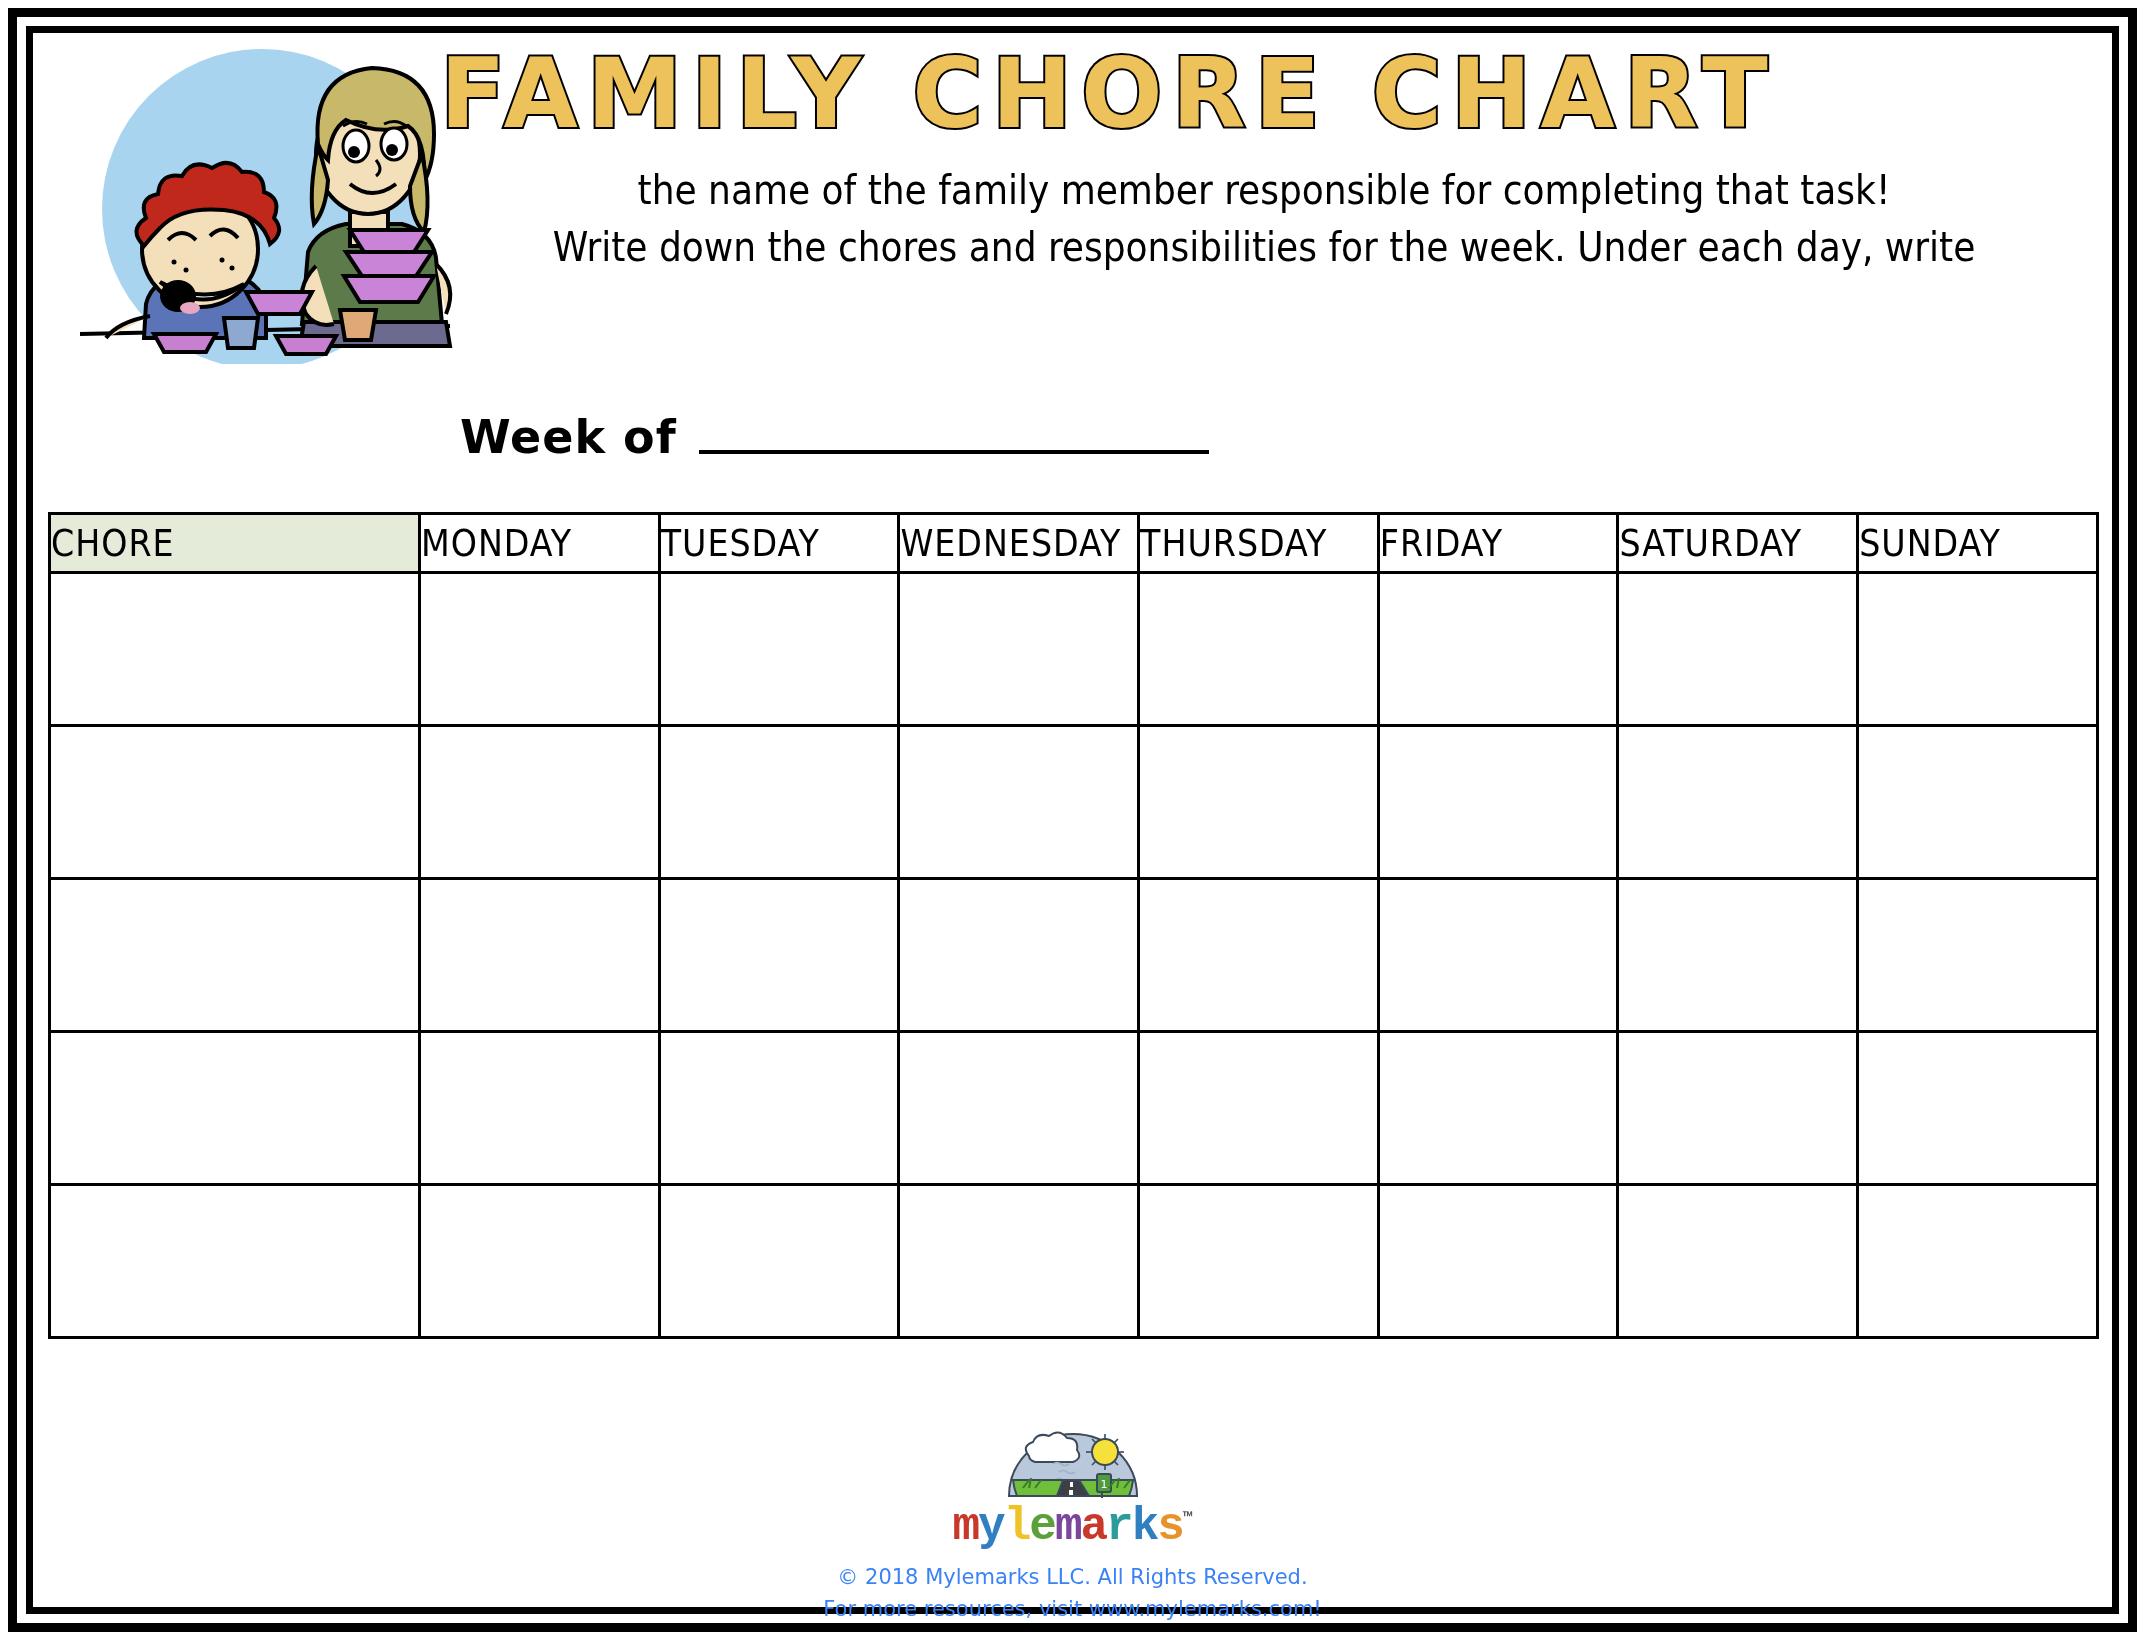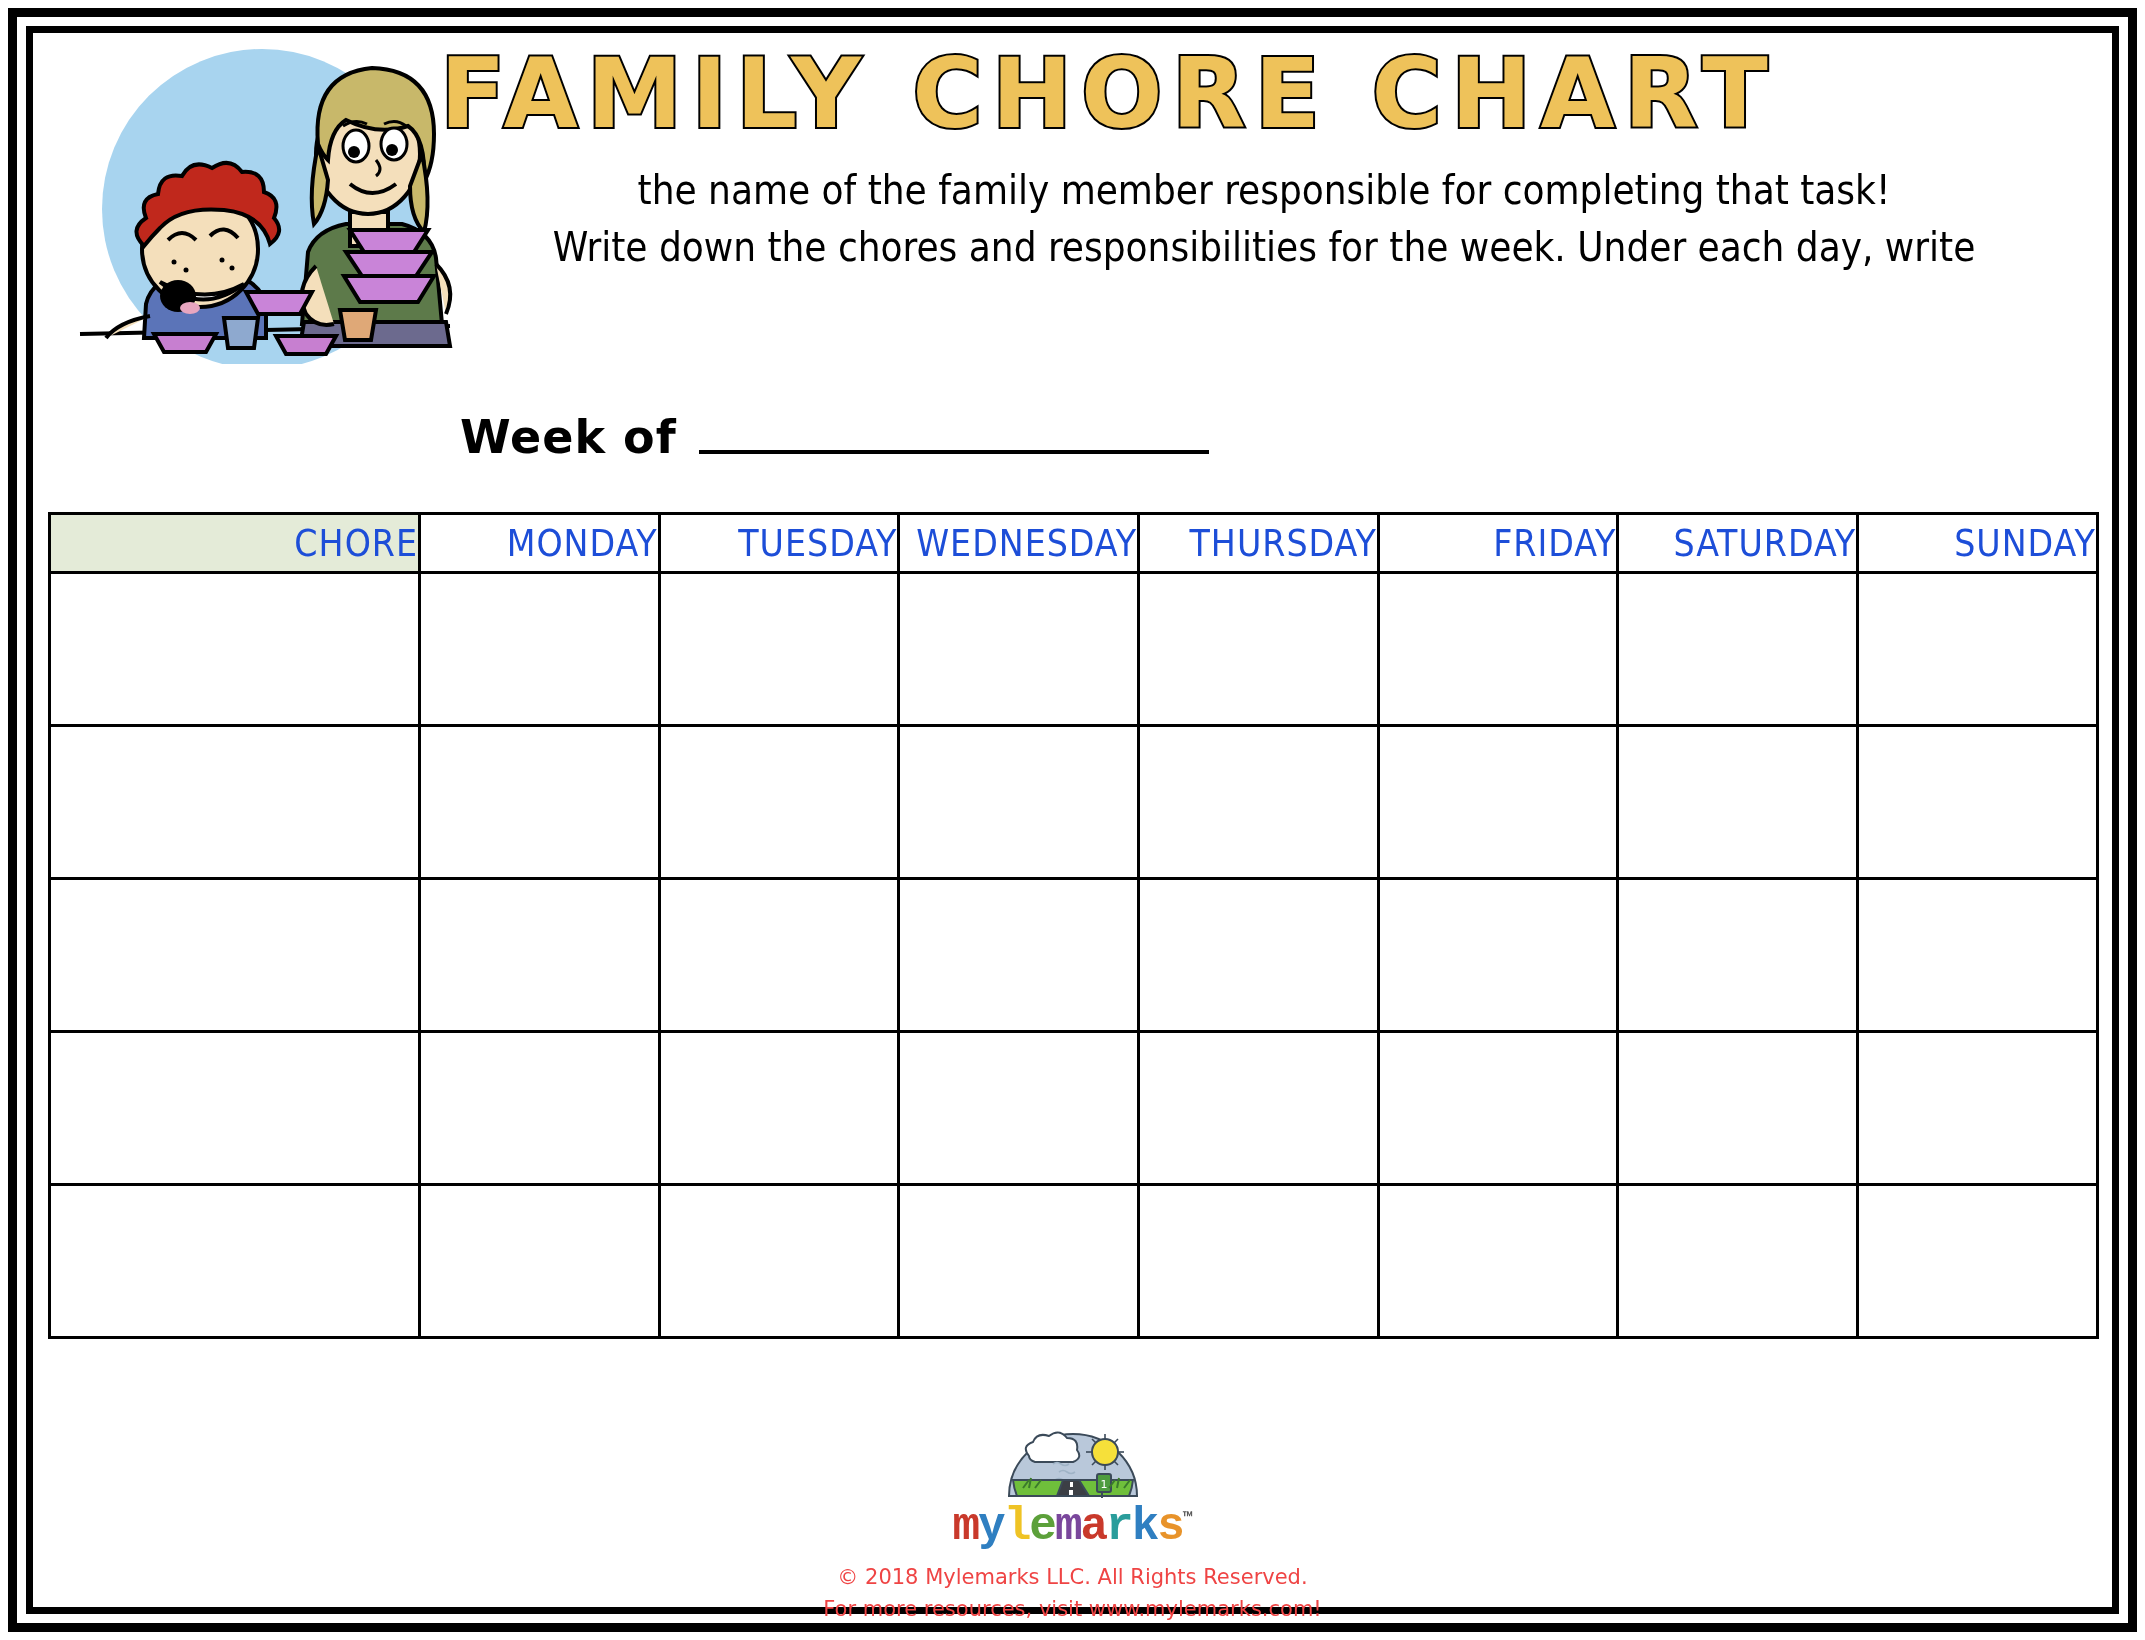--- a/index.html
+++ b/index.html
@@ -112,22 +112,22 @@
   .chart-table th, .chart-table td {
     border: 3px solid #000;
     padding: 0;
   }
   .chart-table th {
     height: 56px;
     font-family: "DejaVu Sans Condensed", "DejaVu Sans", sans-serif;
     font-weight: normal;
     font-size: 37px;
     letter-spacing: 1px;
-    color: #1d4ed8;
-    text-align: right;
+    color: #000000;
+    text-align: left;
     vertical-align: middle;
     margin-top: 24px;
   }
   .chore-head {
     background: #e4ebd8;
     font-size: 40px;
     letter-spacing: 2px;
   }
   .chart-table td { height: 150px; background: #ffffff; }
   col.c-chore { width: 370px; }
@@ -157,21 +157,21 @@
   .logo-tm {
     font-size: 16px;
     vertical-align: super;
     color: #555;
     letter-spacing: 0;
   }
   .copyright {
     margin-top: 12px;
     font-family: "DejaVu Sans", sans-serif;
     font-size: 21px;
-    color: #ef4444;
+    color: #3b82f6;
     line-height: 1.5;
   }
   .copyright span { display: block; }
 </style>
 </head>
 <body>
 
 <div id="page">
 
   <div class="border-outer"></div>

